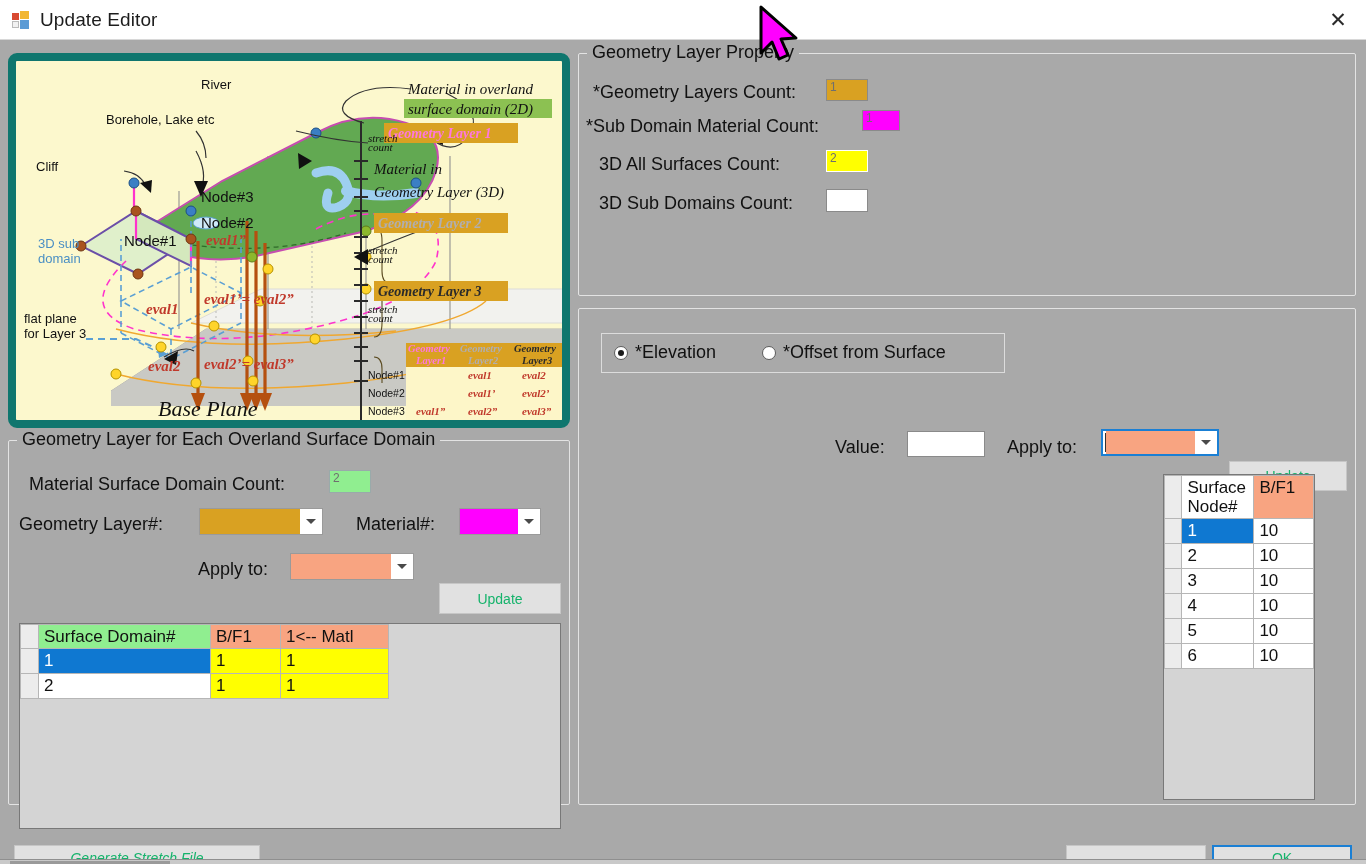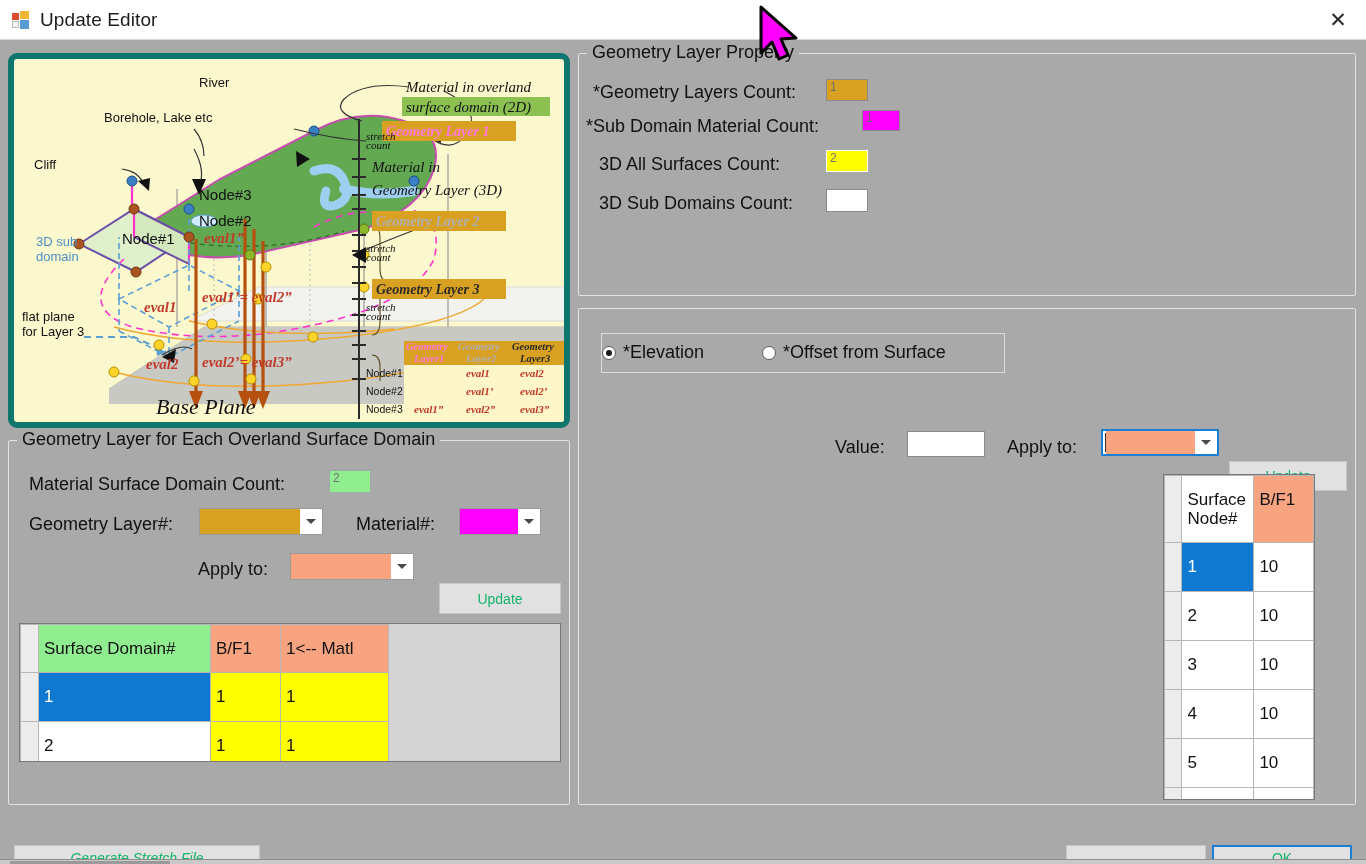--- a/index.html
+++ b/index.html
@@ -38,21 +38,21 @@
   
   .dialog {
     position: absolute; left: 0; top: 40px; width: 1366px; height: 824px;
     background: #a9a9a9;
   }
 
   
   .diagram {
     position: absolute; left: 8px; top: 13px; width: 562px; height: 375px;
     background: #fcf8cd;
-    border: 6px solid #0f766e;
+    border: 8px solid #0f766e;
     border-radius: 9px;
     overflow: hidden;
   }
   .diagram svg { display: block; }
 
   
   .group {
     position: absolute;
     border: 1px solid #e3e3e3;
     border-radius: 2px;
@@ -87,37 +87,37 @@
   .grid {
     position: absolute; background: #d4d4d4;
     border: 1px solid #787878;
     overflow: hidden;
   }
   .grid table { border-collapse: collapse; background: #d4d4d4; }
   .grid th, .grid td {
     border: 1px solid #b6b6b6;
     font-size: 17px; font-weight: normal;
     text-align: left; vertical-align: top;
-    padding: 14px 5px; color: #111;
+    padding: 2px 5px; color: #111;
     background: #ffffff;
   }
   .grid th { background: #ffffff; vertical-align: top; line-height: 1.12; }
   .grid td.rowhdr, .grid th.rowhdr {
     background: #ececec; width: 18px; padding: 0; border-color:#b6b6b6;
   }
   .grid tr td.sel { background: #0f78d1; color: #ffffff; }
 
   
   #grid-surfnode { left: 584px; top: 165px; width: 152px; height: 326px; }
   #grid-surfnode .c1 { width: 72px; }
   #grid-surfnode .c2 { width: 60px; background: #f8a481; }
   #grid-surfnode td { height: 24px; }
 
   
-  #grid-surfdom { left: 10px; top: 182px; width: 542px; height: 139px; }
+  #grid-surfdom { left: 10px; top: 182px; width: 542px; height: 206px; }
   #grid-surfdom .h1 { background: #90ee90; width: 172px; }
   #grid-surfdom .h2 { background: #f8a481; width: 70px; }
   #grid-surfdom .h3 { background: #f8a481; width: 108px; }
   #grid-surfdom td.yel { background: #ffff00; }
   #grid-surfdom td { height: 24px; }
 
   
   .radiobox {
     position: absolute; border: 1px solid #dcdcdc;
     left: 22px; top: 24px; width: 404px; height: 40px;
@@ -414,21 +414,21 @@
     <span class="field yellow" style="left:247px; top:96px; width:42px; height:22px;">2</span>
 
     <span class="lbl" style="left:20px; top:139px;">3D Sub Domains Count:</span>
     <span class="field white" style="left:247px; top:135px; width:42px; height:23px;"></span>
 
   </div>
 
   <div class="group" id="grp-setnode">
 
     <div class="radiobox">
-      <label class="radio-item" style="left:0;">
+      <label class="radio-item" style="left:12px;">
         <span class="rdot on"></span>
         <span>*Elevation</span>
       </label>
       <label class="radio-item" style="left:160px;">
         <span class="rdot"></span>
         <span>*Offset from Surface</span>
       </label>
     </div>
 
     <span class="lbl" style="left:256px; top:128px;">Value:</span>
@@ -491,21 +491,21 @@
         </table>
     </div>
   </div>
 
   <div class="group" id="grp-overland">
     <span class="legend">Geometry Layer for Each Overland Surface Domain</span>
 
     <span class="lbl" style="left:20px; top:33px;">Material Surface Domain Count:</span>
     <span class="field green" style="left:320px; top:29px; width:42px; height:23px;">2</span>
 
-    <span class="lbl" style="left:20px; top:73px;">Geometry Layer#:</span>
+    <span class="lbl" style="left:10px; top:73px;">Geometry Layer#:</span>
     <div class="combo" style="left:190px; top:67px; width:124px; height:27px;">
       <span class="swatch" style="background:#d9a122;"></span>
       <span class="arrow">
           <i class="caret"></i>
         </span>
     </div>
 
     <span class="lbl" style="left:347px; top:73px;">Material#:</span>
     <div class="combo" style="left:450px; top:67px; width:82px; height:27px;">
       <span class="swatch" style="background:#ff00ff;"></span>

